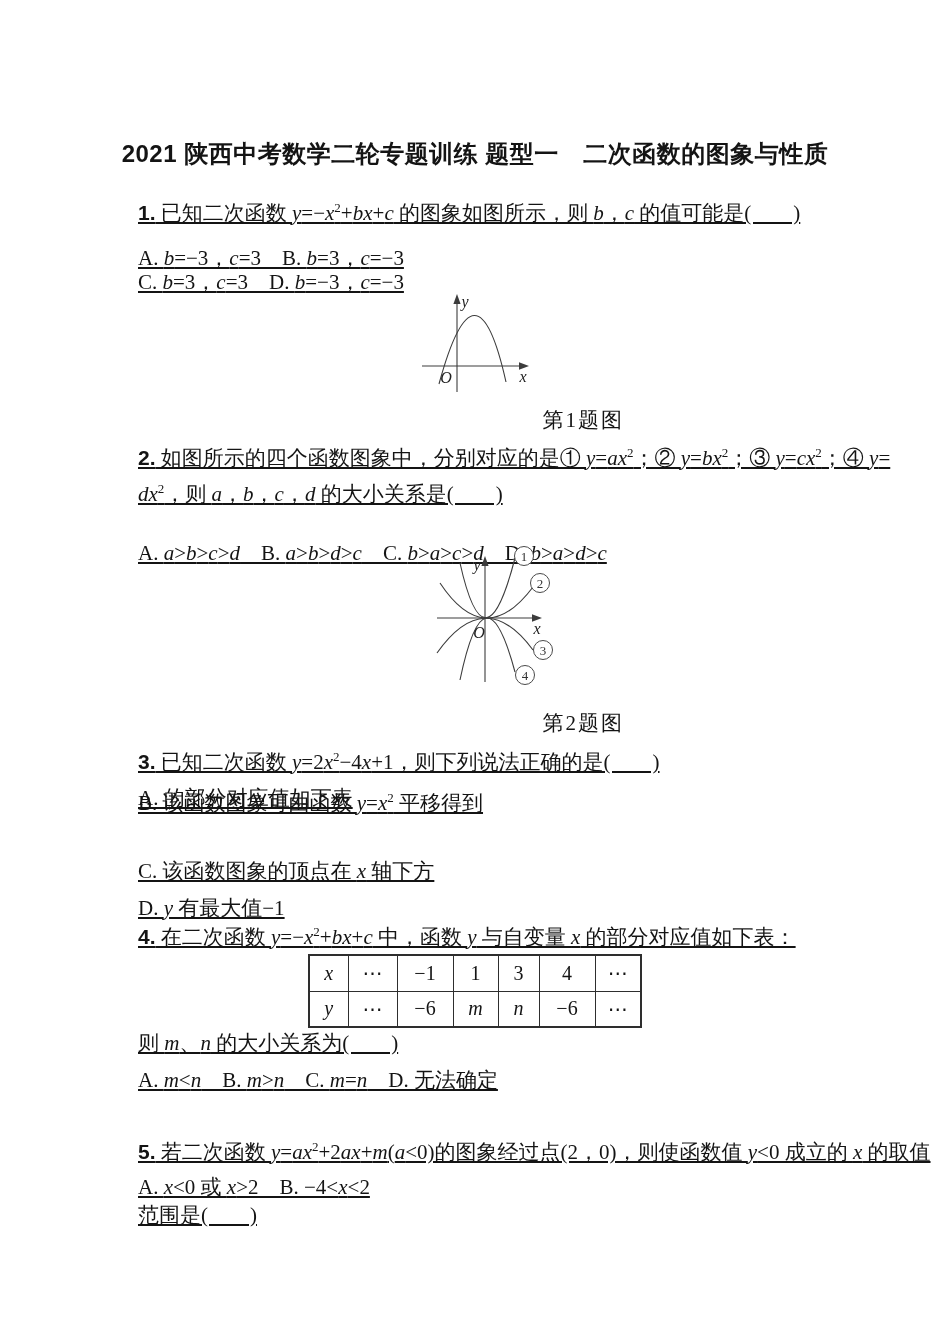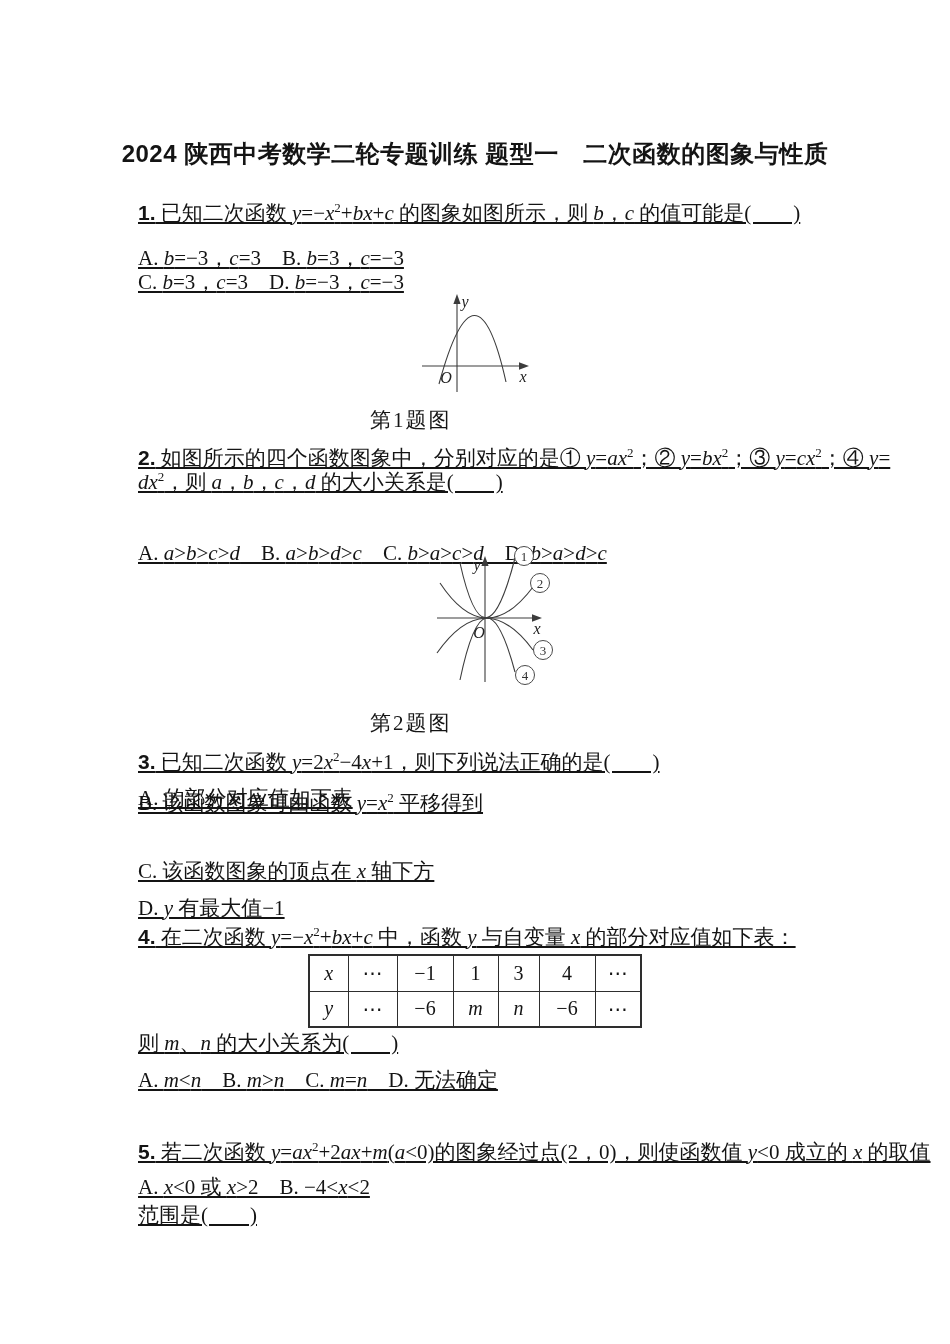--- a/index.html
+++ b/index.html
@@ -17,21 +17,21 @@
     font-weight:700; font-size:24px; letter-spacing:0.5px;
   }
   .line {
     position:absolute; left:138px;
     font-size:21px; line-height:1.2; white-space:nowrap;text-decoration:underline;
   }
   .line i, .caption i { font-style:italic; }
   .qn { font-family:"Liberation Sans","DejaVu Sans",sans-serif; font-weight:700; }
   sup { font-size:13px; line-height:0; }
   .caption {
-    position:absolute; left:370px; width:220px; text-align:left;
+    position:absolute; left:404px; width:220px; text-align:right;
     font-size:21px; letter-spacing:2px;
   }
   .fig { position:absolute; }
   .fig .axis, .fig .curve { fill:none; stroke:#3c3c3c; stroke-width:1.1; }
   .fig .ah { fill:#3c3c3c; stroke:none; }
   .fig .lbl {
     font-family:"Liberation Serif","DejaVu Serif",serif;
     font-style:italic; font-size:16px; fill:#222; text-anchor:middle;
   }
   .fig .circ { fill:#fff; stroke:#4a4a4a; stroke-width:1; }
@@ -49,40 +49,40 @@
     border:1.2px solid #2e2e2e;
     text-align:center; vertical-align:middle;
     height:36px; padding:0;
   }
 </style>
 </head>
 <body>
 
 <div>
 
-  <h1 id="title">2024 陕西中考数学二轮专题训练 题型一　二次函数的图象与性质</h1>
+  <h1 id="title">2021 陕西中考数学二轮专题训练 题型一　二次函数的图象与性质</h1>
 
   <div class="line" style="top:200px"><b class="qn">1.</b> 已知二次函数 <i>y</i>=−<i>x</i><sup>2</sup>+<i>bx</i>+<i>c</i> 的图象如图所示，则 <i>b</i>，<i>c</i> 的值可能是(　　)</div>
   <div class="line" style="top:246px">A. <i>b</i>=−3，<i>c</i>=3　B. <i>b</i>=3，<i>c</i>=−3</div>
   <div class="line" style="top:270px">C. <i>b</i>=3，<i>c</i>=3　D. <i>b</i>=−3，<i>c</i>=−3</div>
 
   <svg class="fig" style="left:413px; top:291px" width="125" height="105" viewBox="0 0 125 105">
     <path class="axis" d="M9,75 H110"></path>
     <path class="ah" d="M116,75 L106,71.2 L106,78.8 Z"></path>
     <path class="axis" d="M44,101 V10"></path>
     <path class="ah" d="M44,3 L40.4,13 L47.6,13 Z"></path>
     <path class="curve" d="M26,93 Q63,-43 93,91"></path>
     <text class="lbl" x="33" y="92">O</text>
     <text class="lbl" x="110" y="91">x</text>
     <text class="lbl" x="52" y="16">y</text>
   </svg>
   <div class="caption" style="top:406px">第1题图</div>
 
   <div class="line" style="top:445px"><b class="qn">2.</b> 如图所示的四个函数图象中，分别对应的是① <i>y</i>=<i>ax</i><sup>2</sup>；② <i>y</i>=<i>bx</i><sup>2</sup>；③ <i>y</i>=<i>cx</i><sup>2</sup>；④ <i>y</i>=</div>
-  <div class="line" style="top:470px"><i>dx</i><sup>2</sup>，则 <i>a</i>，<i>b</i>，<i>c</i>，<i>d</i> 的大小关系是(　　)</div>
+  <div class="line" style="top:482px"><i>dx</i><sup>2</sup>，则 <i>a</i>，<i>b</i>，<i>c</i>，<i>d</i> 的大小关系是(　　)</div>
   <div class="line" style="top:541px">A. <i>a</i>&gt;<i>b</i>&gt;<i>c</i>&gt;<i>d</i>　B. <i>a</i>&gt;<i>b</i>&gt;<i>d</i>&gt;<i>c</i>　C. <i>b</i>&gt;<i>a</i>&gt;<i>c</i>&gt;<i>d</i>　D. <i>b</i>&gt;<i>a</i>&gt;<i>d</i>&gt;<i>c</i></div>
 
   <svg class="fig" style="left:413px; top:543px" width="190" height="155" viewBox="0 0 190 155">
     <path class="axis" d="M24,75 H125"></path>
     <path class="ah" d="M129,75 L119,71.2 L119,78.8 Z"></path>
     <path class="axis" d="M72,139 V20"></path>
     <path class="ah" d="M72,13 L68.4,23 L75.6,23 Z"></path>
     <path class="curve" d="M47,20 Q72,132 102,15"></path>
     <path class="curve" d="M27,40 Q72,108 120,44"></path>
     <path class="curve" d="M24,110 Q72,42 120,107"></path>

